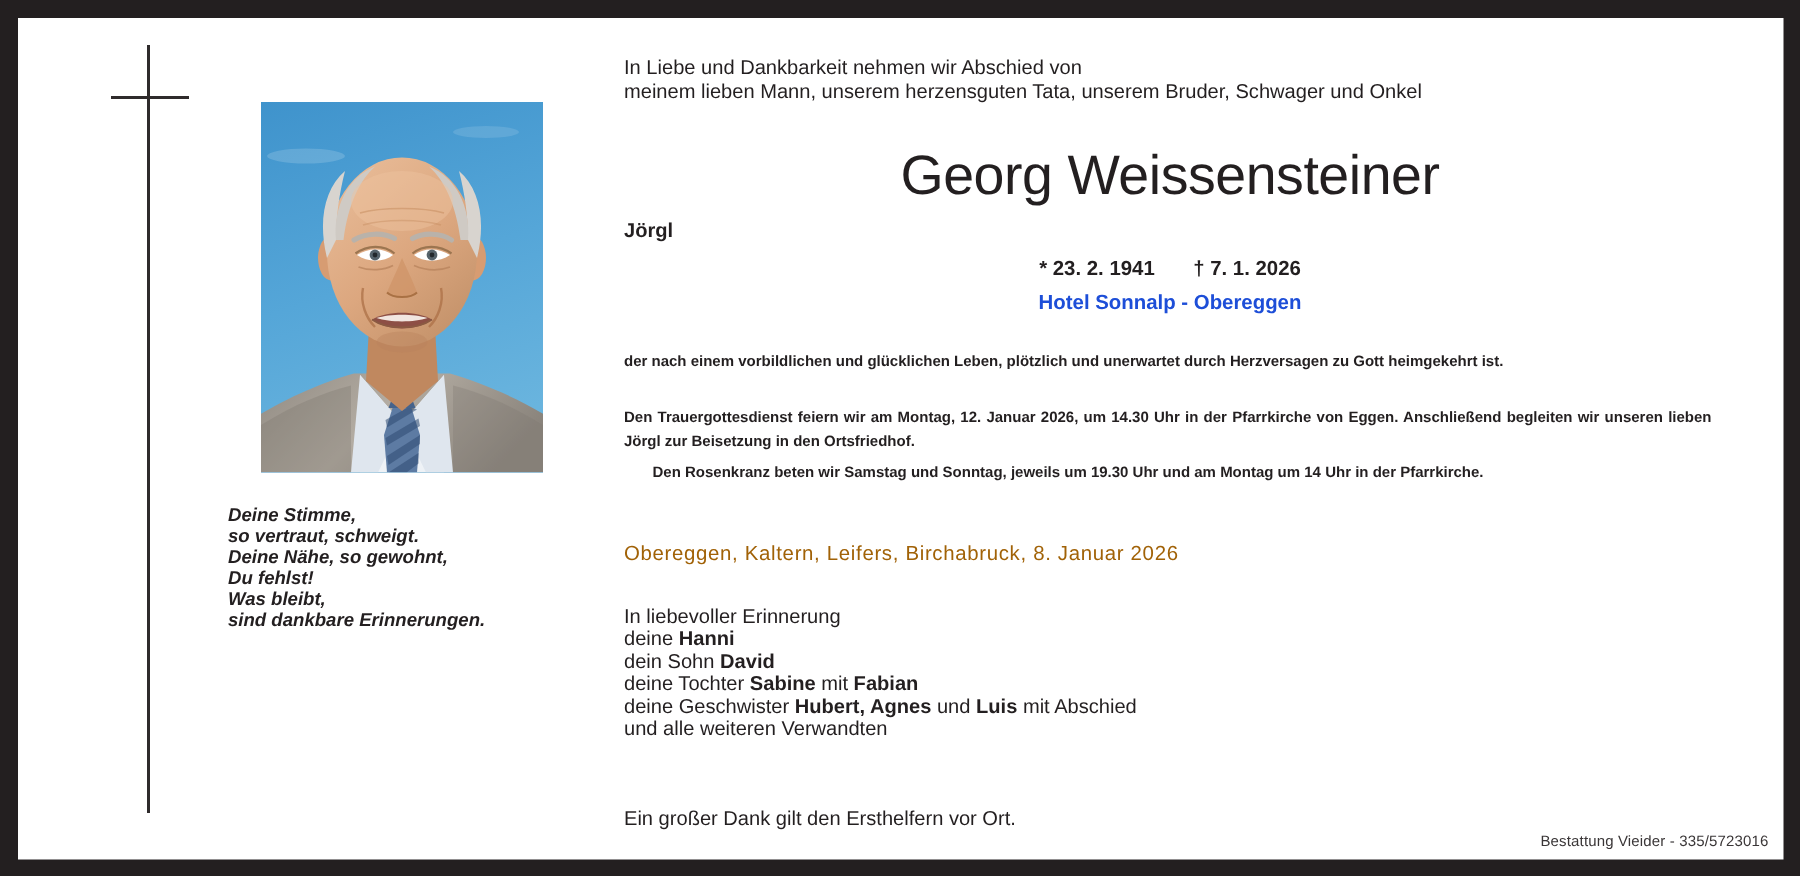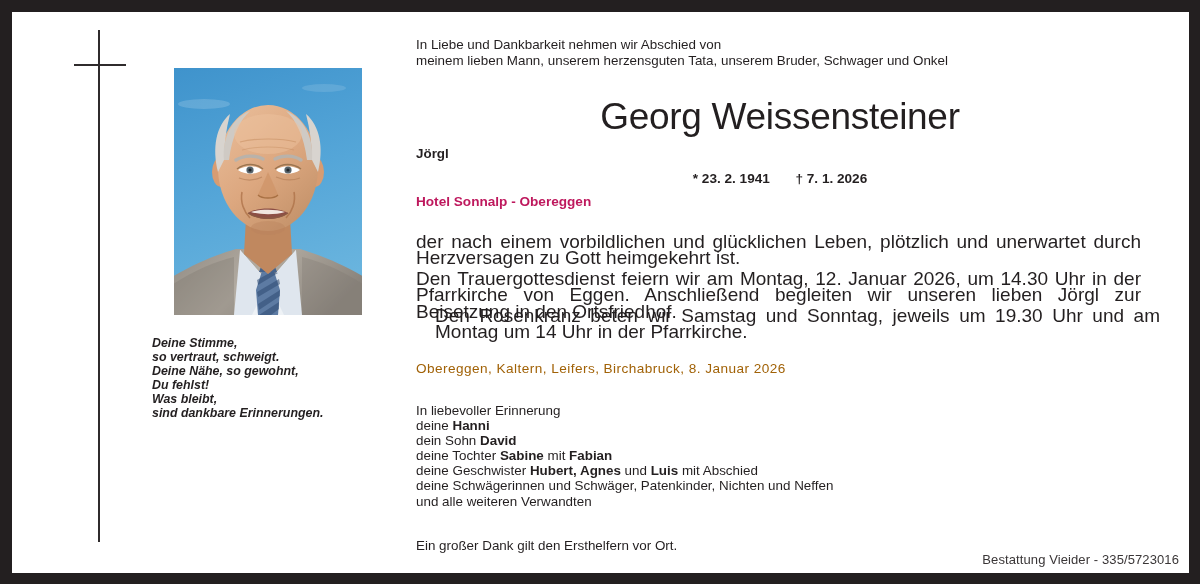--- a/index.html
+++ b/index.html
@@ -120,34 +120,35 @@
     font-size: 13.6px;
     font-weight: bold;
     color: #231f20;
   }
   .dates .gap { display: inline-block; width: 18px; }
   .venue {
     position: absolute;
     top: 182px;
     left: 0;
     width: 728px;
-    text-align: left;
+    text-align: center;
     font-size: 13.6px;
     font-weight: bold;
-    color: #be185d;
+    color: #1d4ed8;
   }
 
   .para {
     position: absolute;
     left: 0;
     width: 725px;
-    font-size: 19px;
+    font-size: 10px;
     line-height: 16.4px;
     color: #231f20;
     text-align: justify;
+    font-weight: bold;
   }
   .p1 { top: 222px; }
   .p2 { top: 259px; }
   .p3 { top: 296px; margin-left: 19px; }
 
   .places {
     position: absolute;
     top: 349px;
     left: 0;
     width: 728px;
@@ -173,21 +174,21 @@
     left: 0;
     width: 728px;
     font-size: 13.4px;
     color: #231f20;
   }
 
   .credit {
     position: absolute;
     right: 10px;
     bottom: 6px;
-    font-size: 13px;
+    font-size: 10px;
     color: #3a3637;
     letter-spacing: 0.1px;
   }
 </style>
 </head>
 <body>
 
 <div class="notice">
   <div class="card">
 
@@ -331,21 +332,20 @@
         </div>
         <div>
           <span>dein Sohn </span><b>David</b>
         </div>
         <div>
           <span>deine Tochter </span><b>Sabine</b><span> mit </span><b>Fabian</b>
         </div>
         <div>
           <span>deine Geschwister </span><b>Hubert, Agnes</b><span> und </span><b>Luis</b><span> mit Abschied</span>
         </div>
-        <div>deine Schwägerinnen und Schwäger, Patenkinder, Nichten und Neffen</div>
         <div>und alle weiteren Verwandten</div>
       </div>
 
       <div class="thanks">Ein großer Dank gilt den Ersthelfern vor Ort.</div>
     </div>
 
     <div class="credit">Bestattung Vieider - 335/5723016</div>
   </div>
 </div>
 

